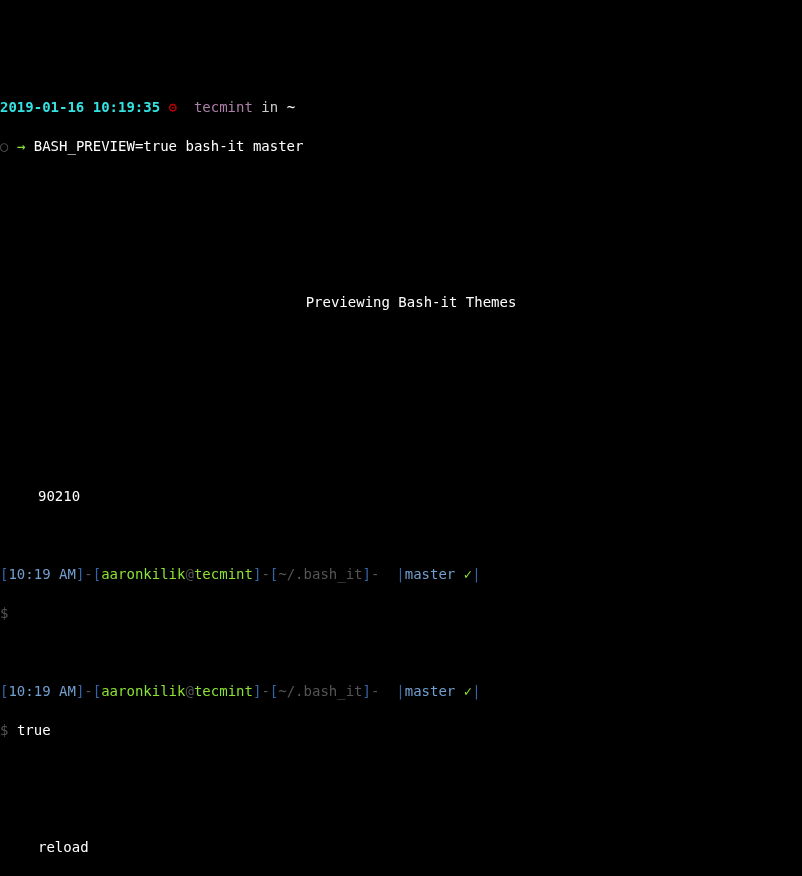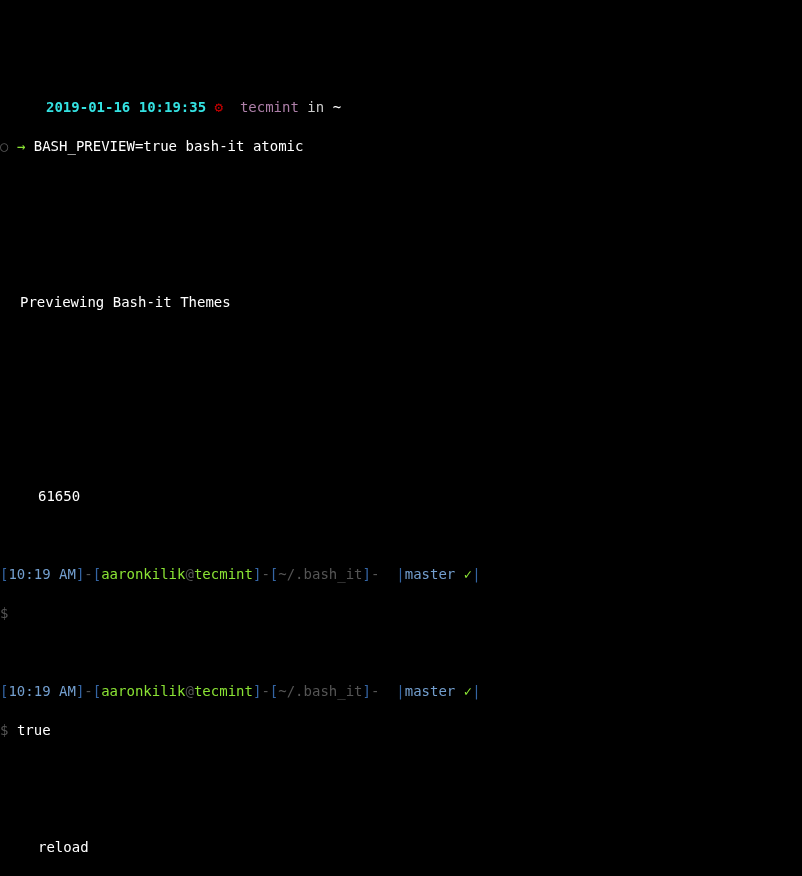--- a/index.html
+++ b/index.html
@@ -10,51 +10,51 @@
     font-size: 14px;
     line-height: 1.4;
     padding: 0;
     width: 802px;
     height: 876px;
     overflow: hidden;
     white-space: pre;
   }
   .line { min-height: 19px; }
   .bold { font-weight: bold; }
-  .indent1 { padding-left: 20px; }
+  .indent1 { padding-left: 20px; text-align: center; }
   .indent2 { padding-left: 38px; }
   
   .c-white   { color: #ffffff; }
   .c-gray    { color: #555555; }
-  .c-cyan    { color: #34e2e2; margin-left: 46px; }
+  .c-cyan    { color: #34e2e2; }
   .c-blue    { color: #3465a4; }
   .c-bblue   { color: #739fcf; margin-top: 24px; }
   .c-bgreen  { color: #8ae234; }
   .c-red     { color: #cc0000; }
   .c-bpurple { color: #ad7fa8; }
 </style>
 </head>
 <body>
 
 
 
 
 <div class="line"><span class="c-cyan bold">2019-01-16 10:19:35</span> <span class="c-red">⚙</span>  <span class="c-bpurple">tecmint</span> <span>in</span> <span class="c-white">~</span></div>
-<div class="line"><span class="c-gray">○</span> <span class="c-bgreen">→</span> <span class="c-white">BASH_PREVIEW=true bash-it atomic</span></div>
+<div class="line"><span class="c-gray">○</span> <span class="c-bgreen">→</span> <span class="c-white">BASH_PREVIEW=true bash-it master</span></div>
 <div class="line"></div>
 <div class="line"></div>
 
 
 <div class="line indent1 c-white">Previewing Bash-it Themes</div>
 <div class="line"></div>
 <div class="line"></div>
 <div class="line"></div>
 
 
-<div class="line indent2 c-white">61650</div>
+<div class="line indent2 c-white">90210</div>
 <div class="line"></div>
 <div class="line"><span class="c-blue">[</span><span class="c-bblue">10:19 AM</span><span class="c-blue">]</span><span class="c-gray">-</span><span class="c-blue">[</span><span class="c-bgreen">aaronkilik</span><span class="c-gray">@</span><span class="c-bgreen">tecmint</span><span class="c-blue">]</span><span class="c-gray">-</span><span class="c-blue">[</span><span class="c-gray">~/.bash_it</span><span class="c-blue">]</span><span class="c-gray">-  </span><span class="c-blue">|</span><span class="c-bblue">master</span> <span class="c-bgreen">✓</span><span class="c-blue">|</span></div>
 <div class="line c-gray">$</div>
 <div class="line"></div>
 <div class="line"><span class="c-blue">[</span><span class="c-bblue">10:19 AM</span><span class="c-blue">]</span><span class="c-gray">-</span><span class="c-blue">[</span><span class="c-bgreen">aaronkilik</span><span class="c-gray">@</span><span class="c-bgreen">tecmint</span><span class="c-blue">]</span><span class="c-gray">-</span><span class="c-blue">[</span><span class="c-gray">~/.bash_it</span><span class="c-blue">]</span><span class="c-gray">-  </span><span class="c-blue">|</span><span class="c-bblue">master</span> <span class="c-bgreen">✓</span><span class="c-blue">|</span></div>
 <div class="line"><span class="c-gray">$</span> <span class="c-white">true</span></div>
 <div class="line"></div>
 
 
 <div class="line indent2 c-white">reload</div>

